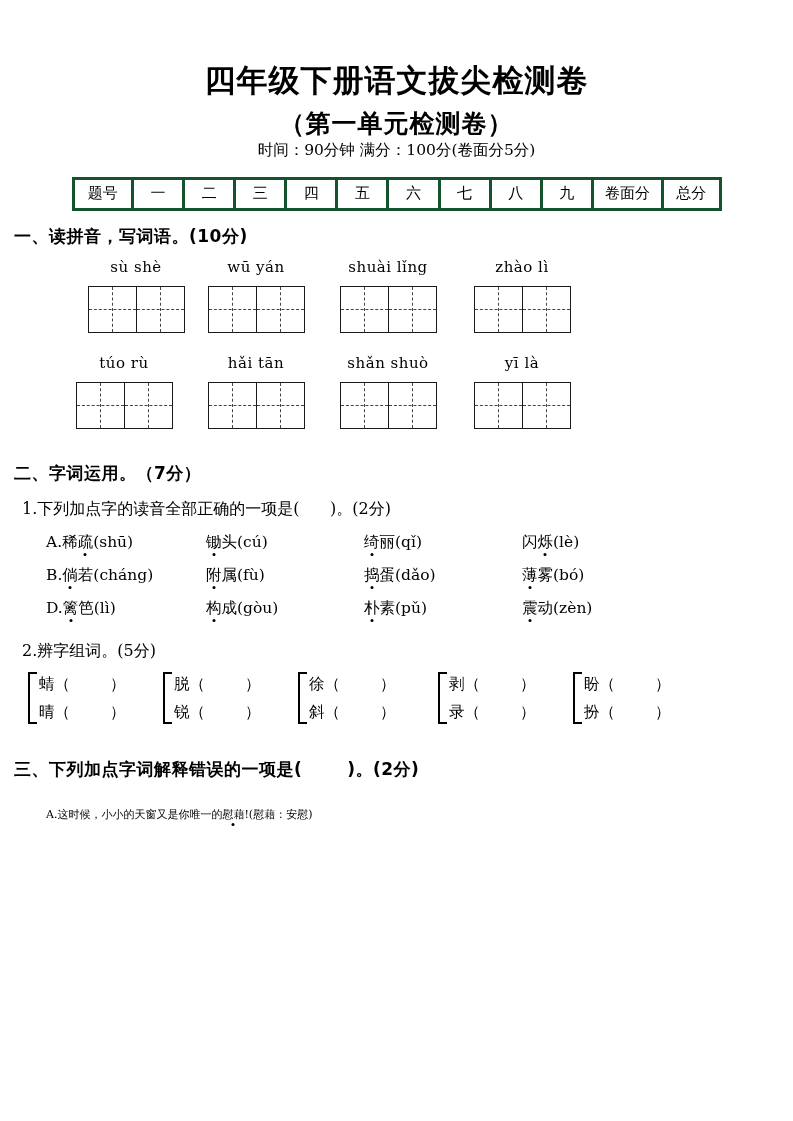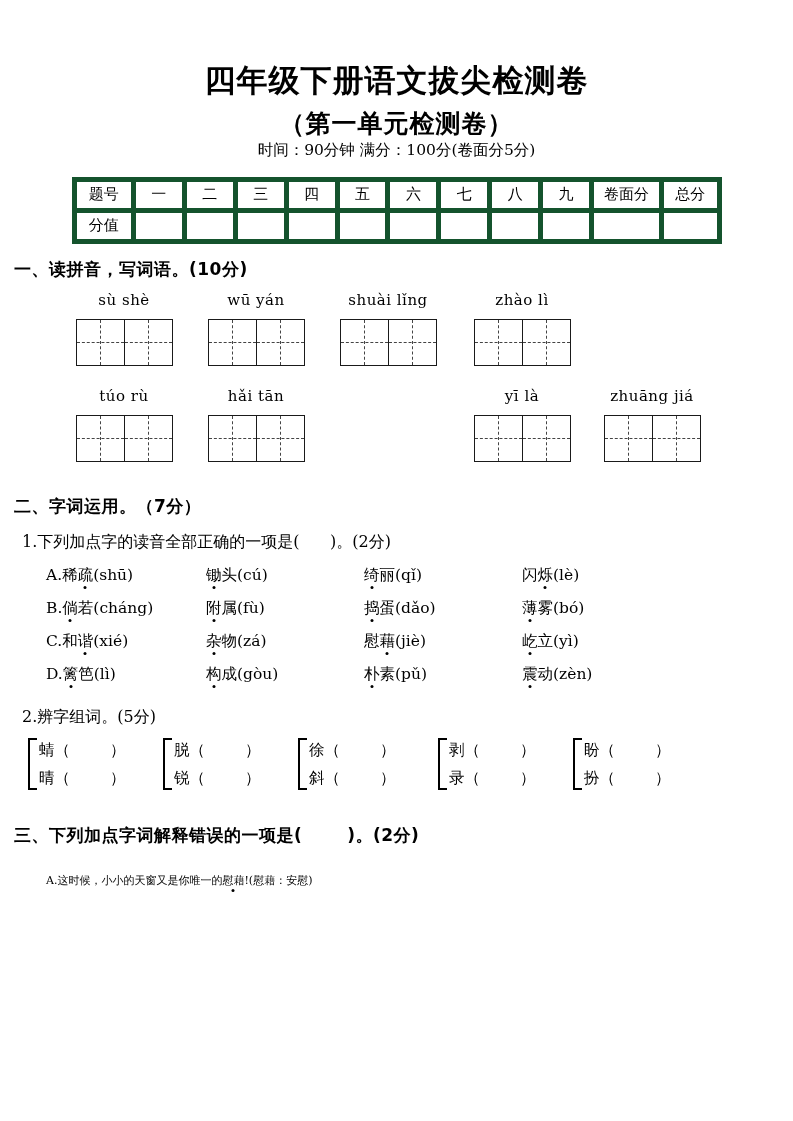--- a/index.html
+++ b/index.html
@@ -41,21 +41,21 @@
   }
 
   
   .score-table-wrap { margin-top: 16px; display:flex; justify-content:center; }
   table.score-table {
     border-collapse: collapse;
     width: 650px;
     table-layout: fixed;
   }
   table.score-table td {
-    border: 5px solid #14532d;
+    border: 3px solid #14532d;
     height: 31px;
     text-align: center;
     vertical-align: middle;
     font-size: 15px;
     font-family: "DejaVu Serif", serif;
   }
   td.hdr-label { width: 56px; }
   td.col-num   { width: 48px; }
   td.col-wide  { width: 66px; }
   td.col-total { width: 54px; }
@@ -192,42 +192,28 @@
         <td class="col-num">三</td>
         <td class="col-num">四</td>
         <td class="col-num">五</td>
         <td class="col-num">六</td>
         <td class="col-num">七</td>
         <td class="col-num">八</td>
         <td class="col-num">九</td>
         <td class="col-wide">卷面分</td>
         <td class="col-total">总分</td>
       </tr>
-      <tr>
-        <td class="hdr-label">分值</td>
-        <td></td>
-        <td></td>
-        <td></td>
-        <td></td>
-        <td></td>
-        <td></td>
-        <td></td>
-        <td></td>
-        <td></td>
-        <td></td>
-        <td></td>
-      </tr>
     </tbody>
       </table>
   </div>
 
   <div class="sec-head">一、读拼音，写词语。(10分)</div>
 
   <div class="pinyin-row">
-    <div class="pinyin-item" style="left:74px;width:100px;">
+    <div class="pinyin-item" style="left:86px;width:100px;">
       <div class="pinyin-text">sù  shè</div>
       <div class="grid-box" style="width:97px;">
         <div class="grid-cell"></div>
         <div class="grid-cell"></div>
       </div>
     </div>
     <div class="pinyin-item" style="left:206px;width:100px;">
       <div class="pinyin-text">wū  yán</div>
       <div class="grid-box" style="width:97px;">
         <div class="grid-cell"></div>
@@ -258,29 +244,29 @@
         <div class="grid-cell"></div>
       </div>
     </div>
     <div class="pinyin-item" style="left:206px;width:100px;">
       <div class="pinyin-text">hǎi  tān</div>
       <div class="grid-box" style="width:97px;">
         <div class="grid-cell"></div>
         <div class="grid-cell"></div>
       </div>
     </div>
+    <div class="pinyin-item" style="left:335px;width:106px;">
+      <div class="pinyin-text">shǎn shuò</div>
+      <div class="grid-box" style="width:97px;">
+        <div class="grid-cell"></div>
+        <div class="grid-cell"></div>
+      </div>
+    </div>
     <div class="pinyin-item" style="left:472px;width:100px;">
       <div class="pinyin-text">yī   là</div>
-      <div class="grid-box" style="width:97px;">
-        <div class="grid-cell"></div>
-        <div class="grid-cell"></div>
-      </div>
-    </div>
-    <div class="pinyin-item" style="left:597px;width:110px;">
-      <div class="pinyin-text">zhuāng jiá</div>
       <div class="grid-box" style="width:97px;">
         <div class="grid-cell"></div>
         <div class="grid-cell"></div>
       </div>
     </div>
   </div>
 
   <div class="sec-head tight">二、字词运用。（7分）</div>
 
   <div class="q-line">
@@ -294,26 +280,20 @@
     <div class="opt-cell"><span>闪</span><span class="dot">烁</span><span>(lè)</span></div>
   </div>
 
   <div class="opt-row">
     <div class="opt-cell first"><span>B.</span><span></span><span class="dot">倘</span><span>若(cháng)</span></div>
     <div class="opt-cell"><span></span><span class="dot">附</span><span>属(fù)</span></div>
     <div class="opt-cell"><span></span><span class="dot">捣</span><span>蛋(dǎo)</span></div>
     <div class="opt-cell"><span></span><span class="dot">薄</span><span>雾(bó)</span></div>
   </div>
 
-  <div class="opt-row">
-    <div class="opt-cell first"><span>C.</span><span>和</span><span class="dot">谐</span><span>(xié)</span></div>
-    <div class="opt-cell"><span></span><span class="dot">杂</span><span>物(zá)</span></div>
-    <div class="opt-cell"><span>慰</span><span class="dot">藉</span><span>(jiè)</span></div>
-    <div class="opt-cell"><span></span><span class="dot">屹</span><span>立(yì)</span></div>
-  </div>
 
   <div class="opt-row">
     <div class="opt-cell first"><span>D.</span><span></span><span class="dot">篱</span><span>笆(lì)</span></div>
     <div class="opt-cell"><span></span><span class="dot">构</span><span>成(gòu)</span></div>
     <div class="opt-cell"><span></span><span class="dot">朴</span><span>素(pǔ)</span></div>
     <div class="opt-cell"><span></span><span class="dot">震</span><span>动(zèn)</span></div>
   </div>
 
   <div class="q-line" style="margin-top:22px;">2.辨字组词。(5分)</div>
 

